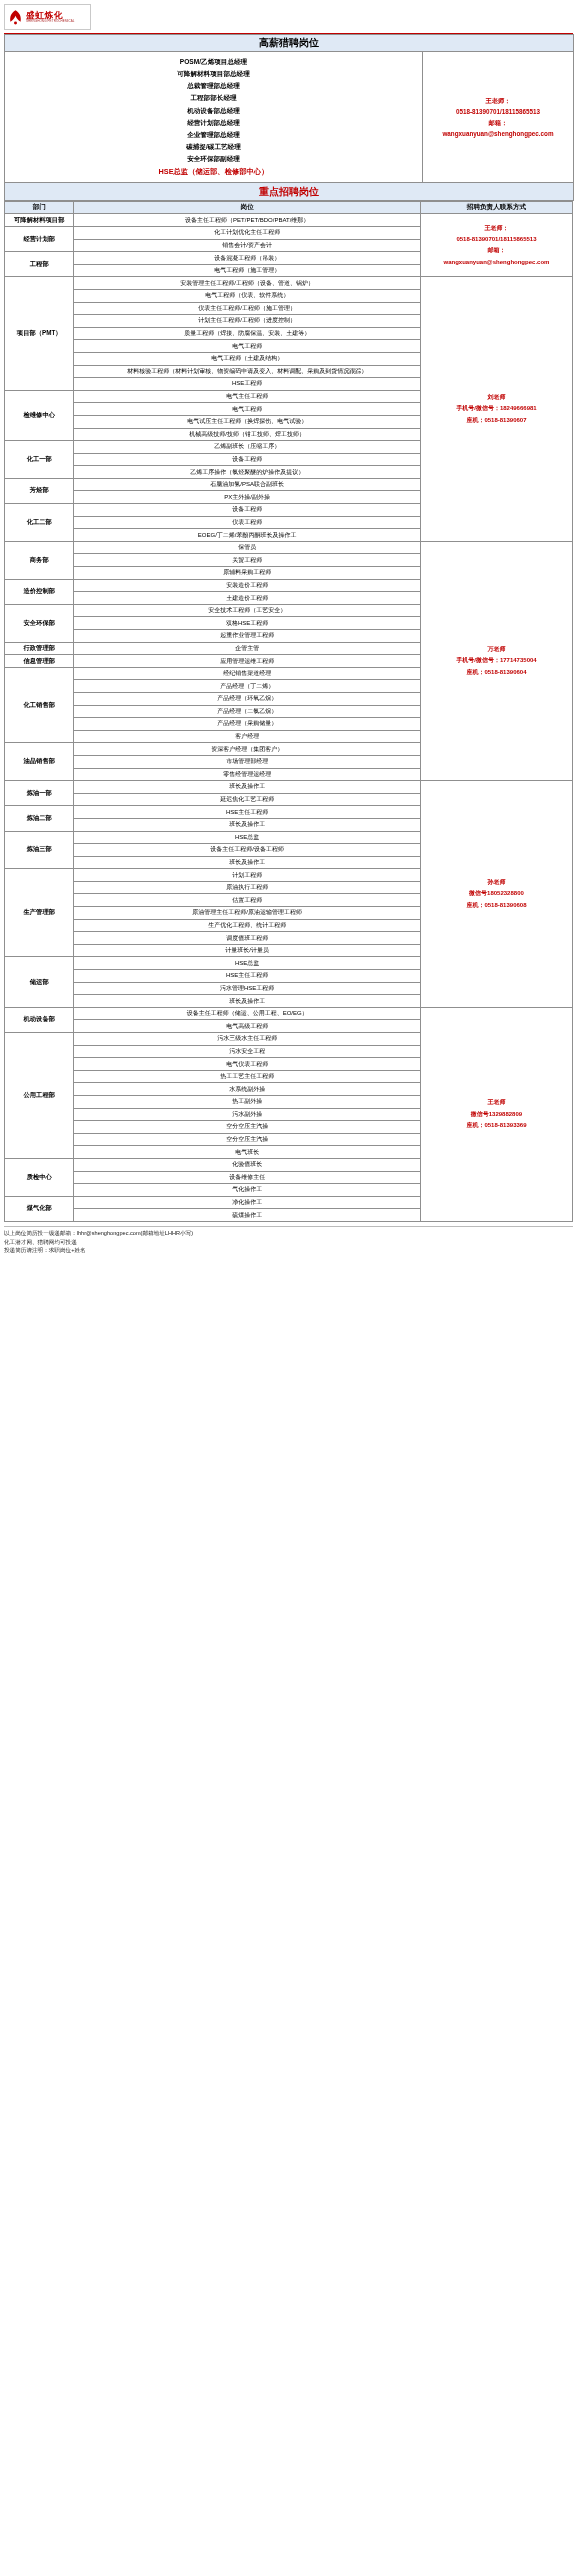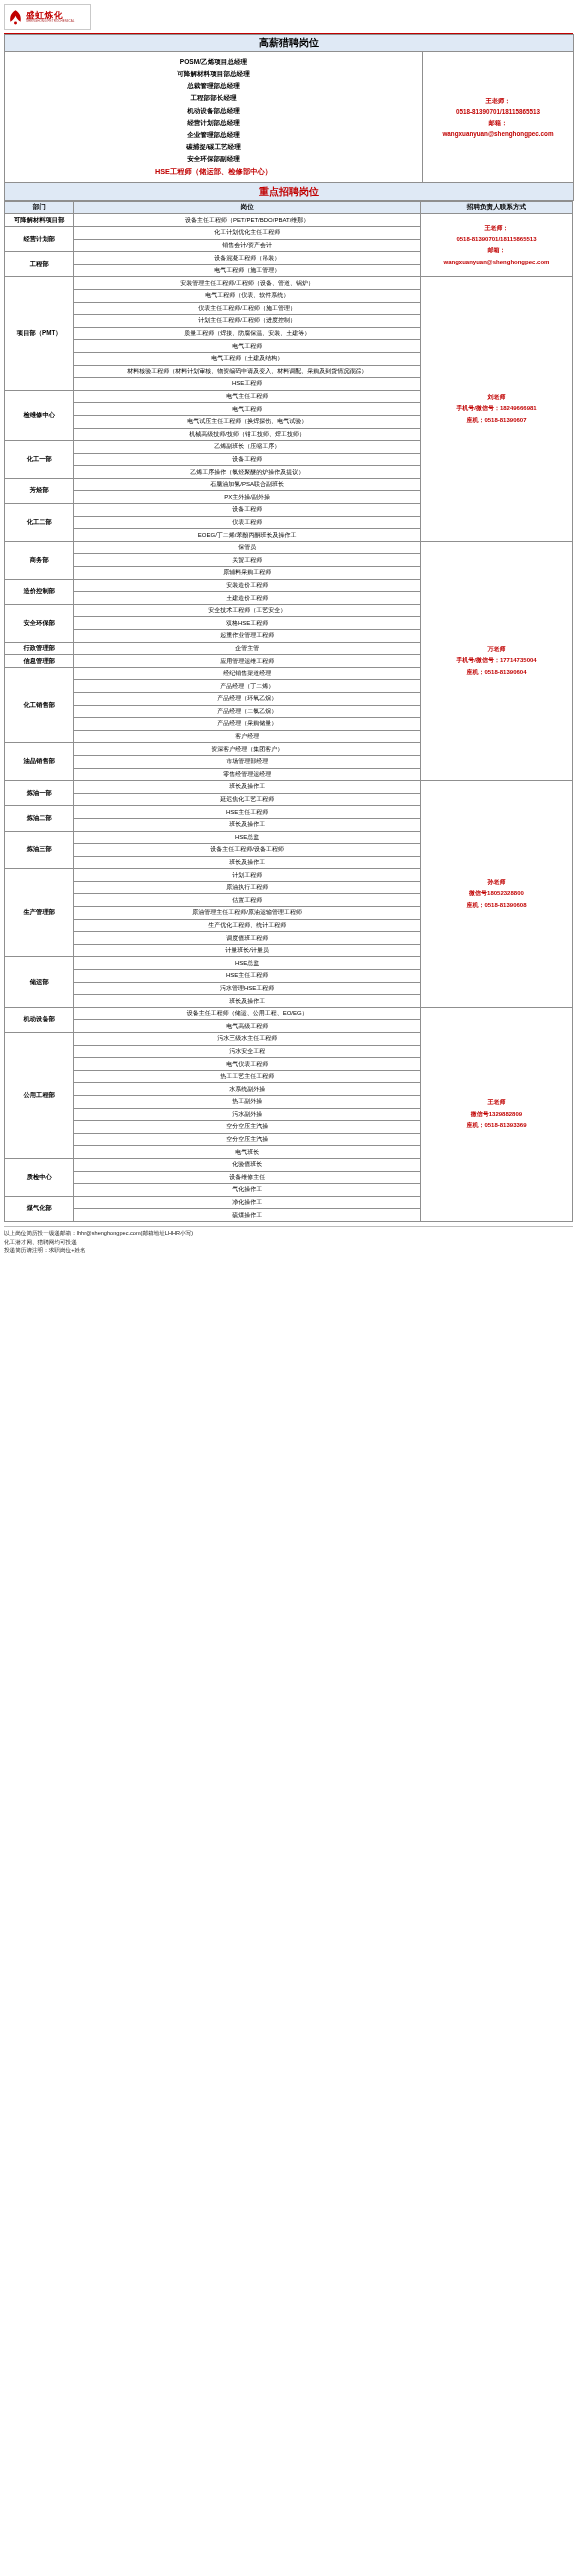--- a/index.html
+++ b/index.html
@@ -114,21 +114,21 @@
         <td class="list-cell">
           <div>POSM/乙烯项目总经理</div>
           <div>可降解材料项目部总经理</div>
           <div>总裁管理部总经理</div>
           <div>工程部部长经理</div>
           <div>机动设备部总经理</div>
           <div>经营计划部总经理</div>
           <div>企业管理部总经理</div>
           <div>碳捕捉/碳工艺经理</div>
           <div>安全环保部副经理</div>
-          <div class="hse">HSE工程师（储运部、检修部中心）</div>
+          <div class="hse">HSE总监（储运部、检修部中心）</div>
         </td>
         <td class="contact-top">
           <div>王老师：</div>
           <div>0518-81390701/18115865513</div>
           <div>邮箱：</div>
           <div>wangxuanyuan@shenghongpec.com</div>
         </td>
       </tr>
       <tr>
         <td class="band band-red" colspan="2">重点招聘岗位</td>

